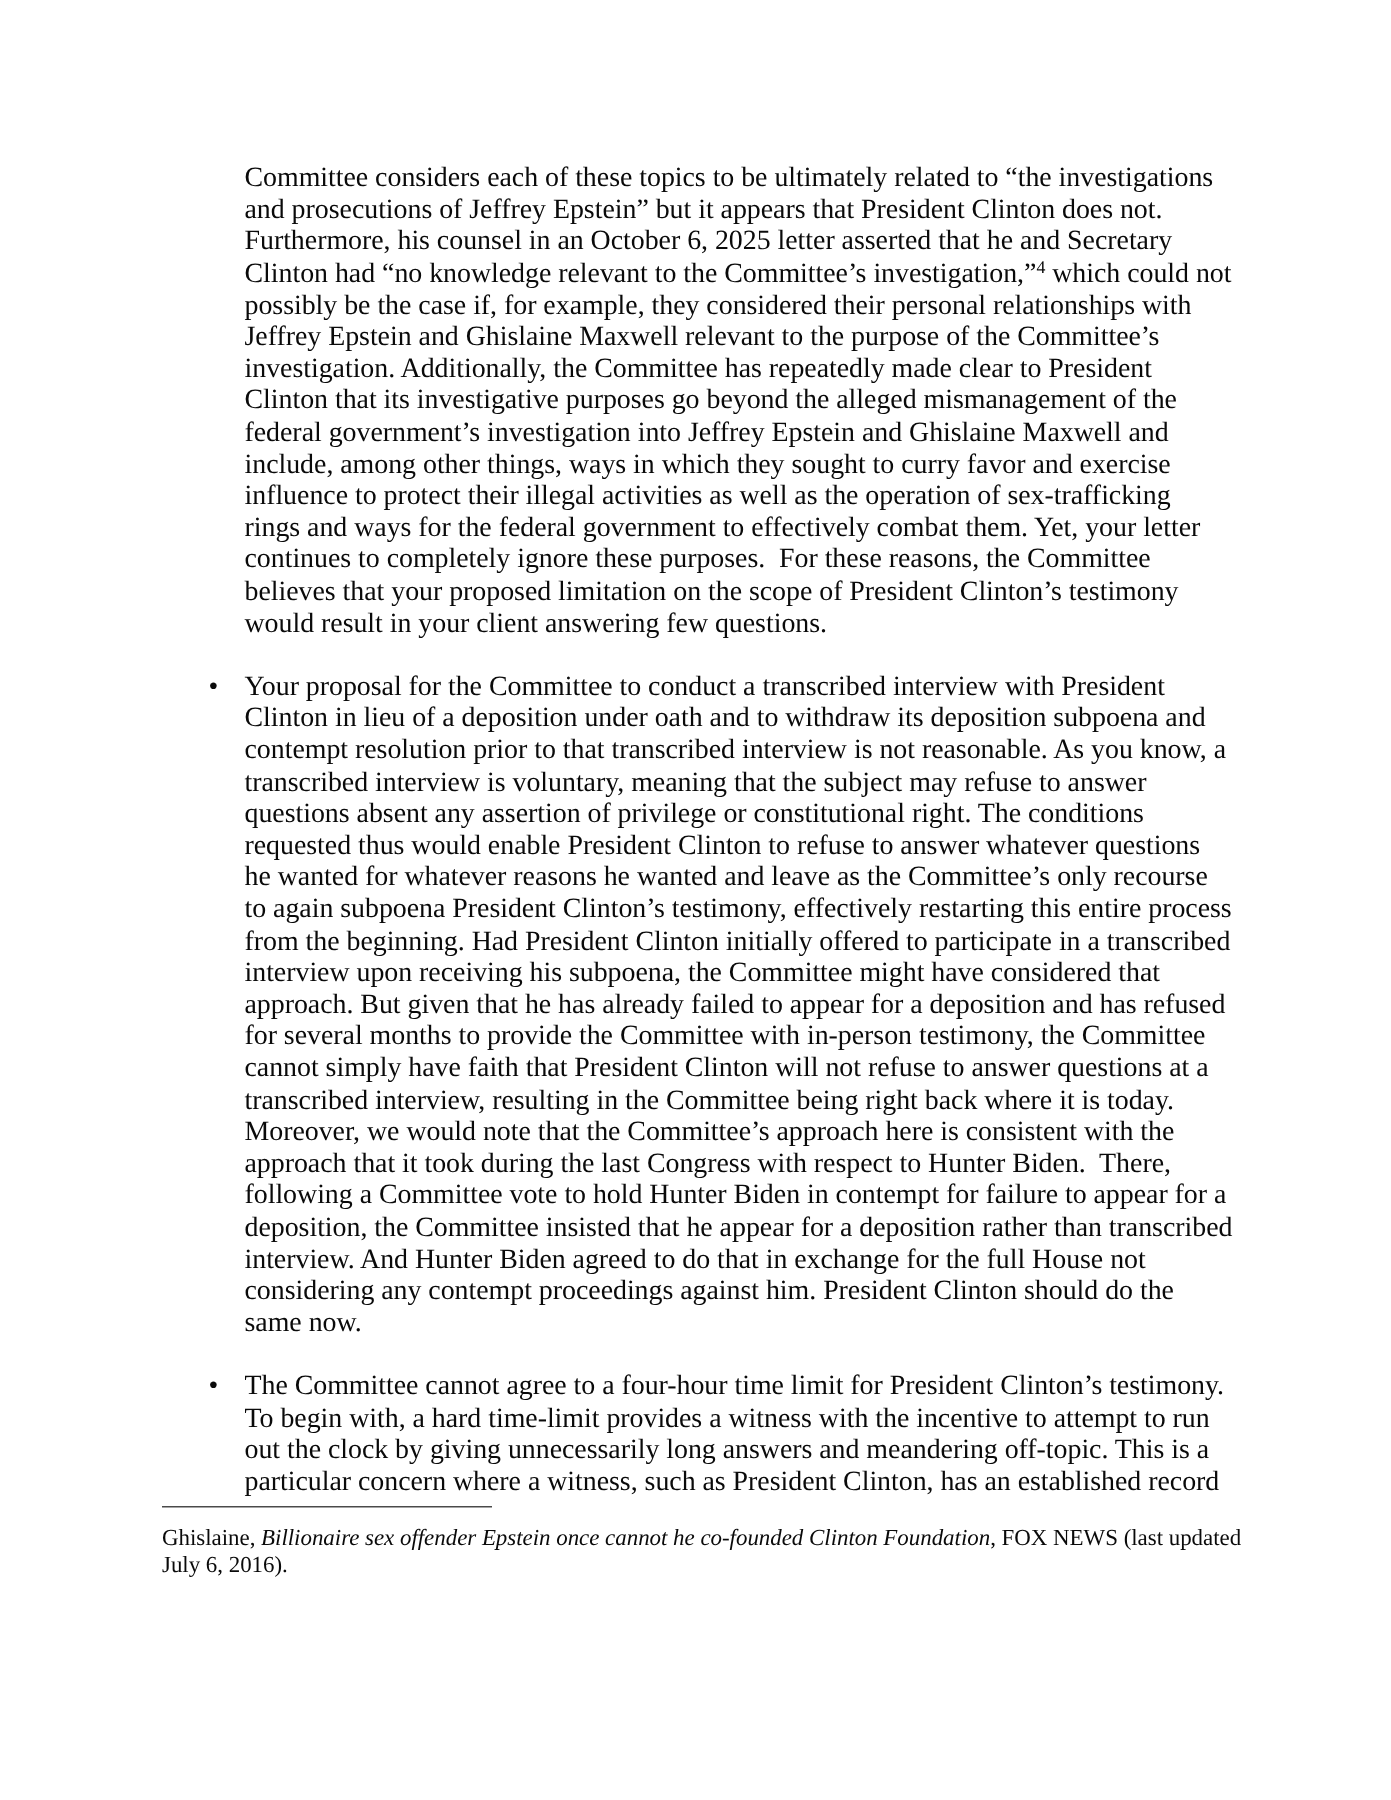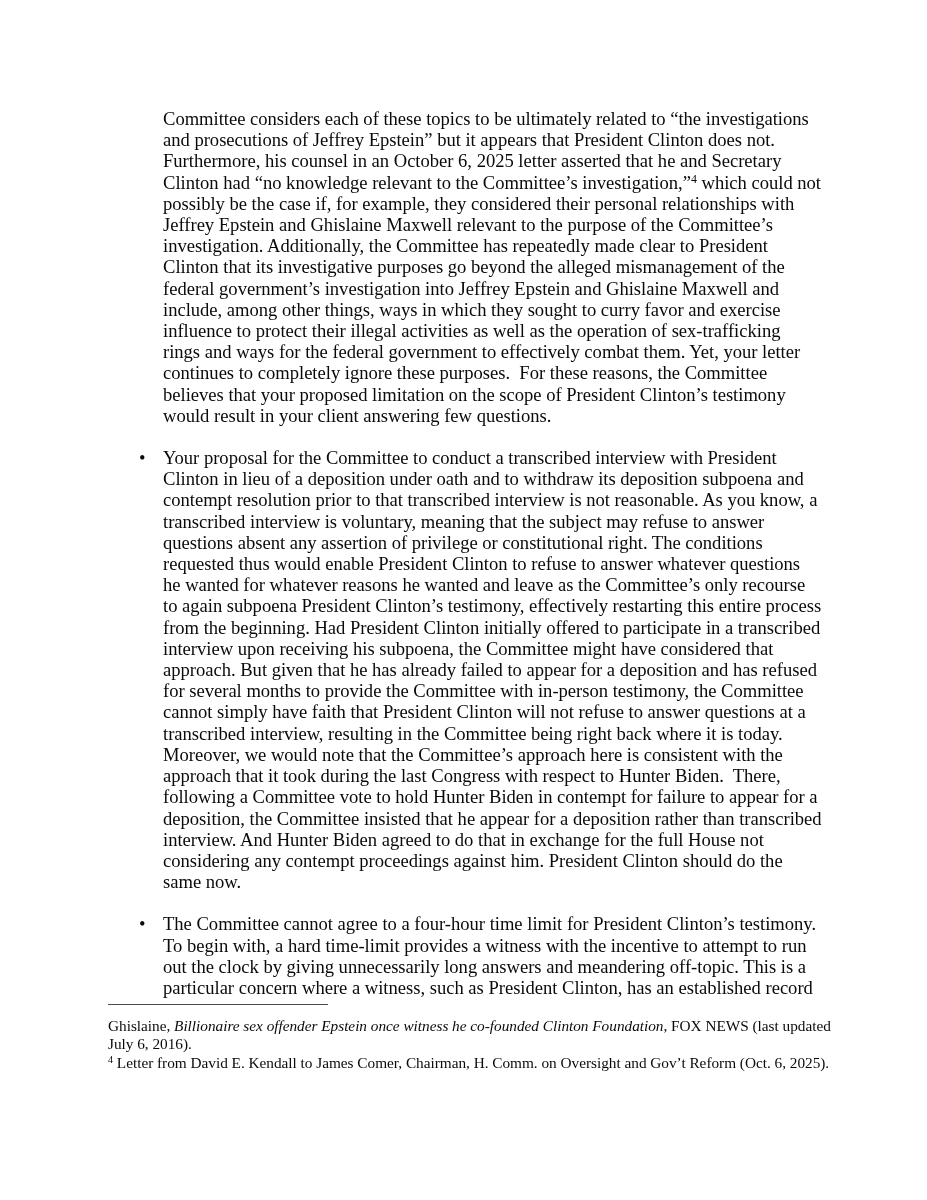--- a/index.html
+++ b/index.html
@@ -122,18 +122,17 @@
     <div class="bullet-item">
       <span class="bullet-marker">•</span>
       <p class="para">The Committee cannot agree to a four-hour time limit for President Clinton’s testimony. To begin with, a hard time-limit provides a witness with the incentive to attempt to run out the clock by giving unnecessarily long answers and meandering off-topic. This is a particular concern where a witness, such as President Clinton, has an established record</p>
     </div>
 
   </div>
 
   <div id="footnote-area">
     <hr id="footnote-rule">
 
-    <p class="footnote"><span>Ghislaine, </span><span class="fn-title">Billionaire sex offender Epstein once witness he co-founded Clinton Foundation</span><span>, FOX NEWS (last updated July 6, 2016).</span></p>
+    <p class="footnote"><span>Ghislaine, </span><span class="fn-title">Billionaire sex offender Epstein once cannot he co-founded Clinton Foundation</span><span>, FOX NEWS (last updated July 6, 2016).</span></p>
 
-    <p class="footnote"><sup class="fnnum">4</sup><span> Letter from David E. Kendall to James Comer, Chairman, H. Comm. on Oversight and Gov’t Reform (Oct. 6, 2025).</span></p>
   </div>
 
 </div>
 
 </body></html>

